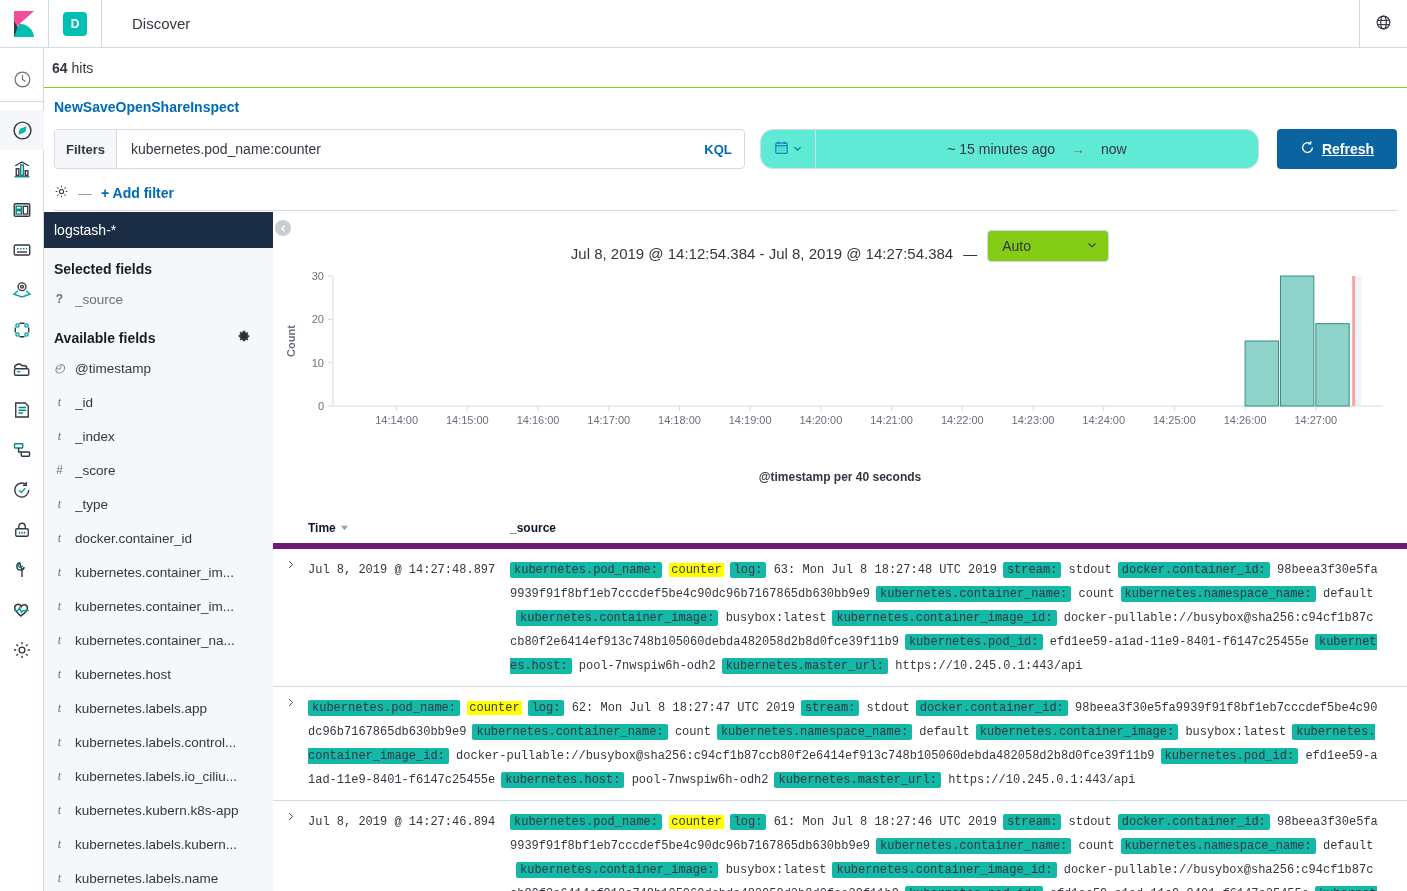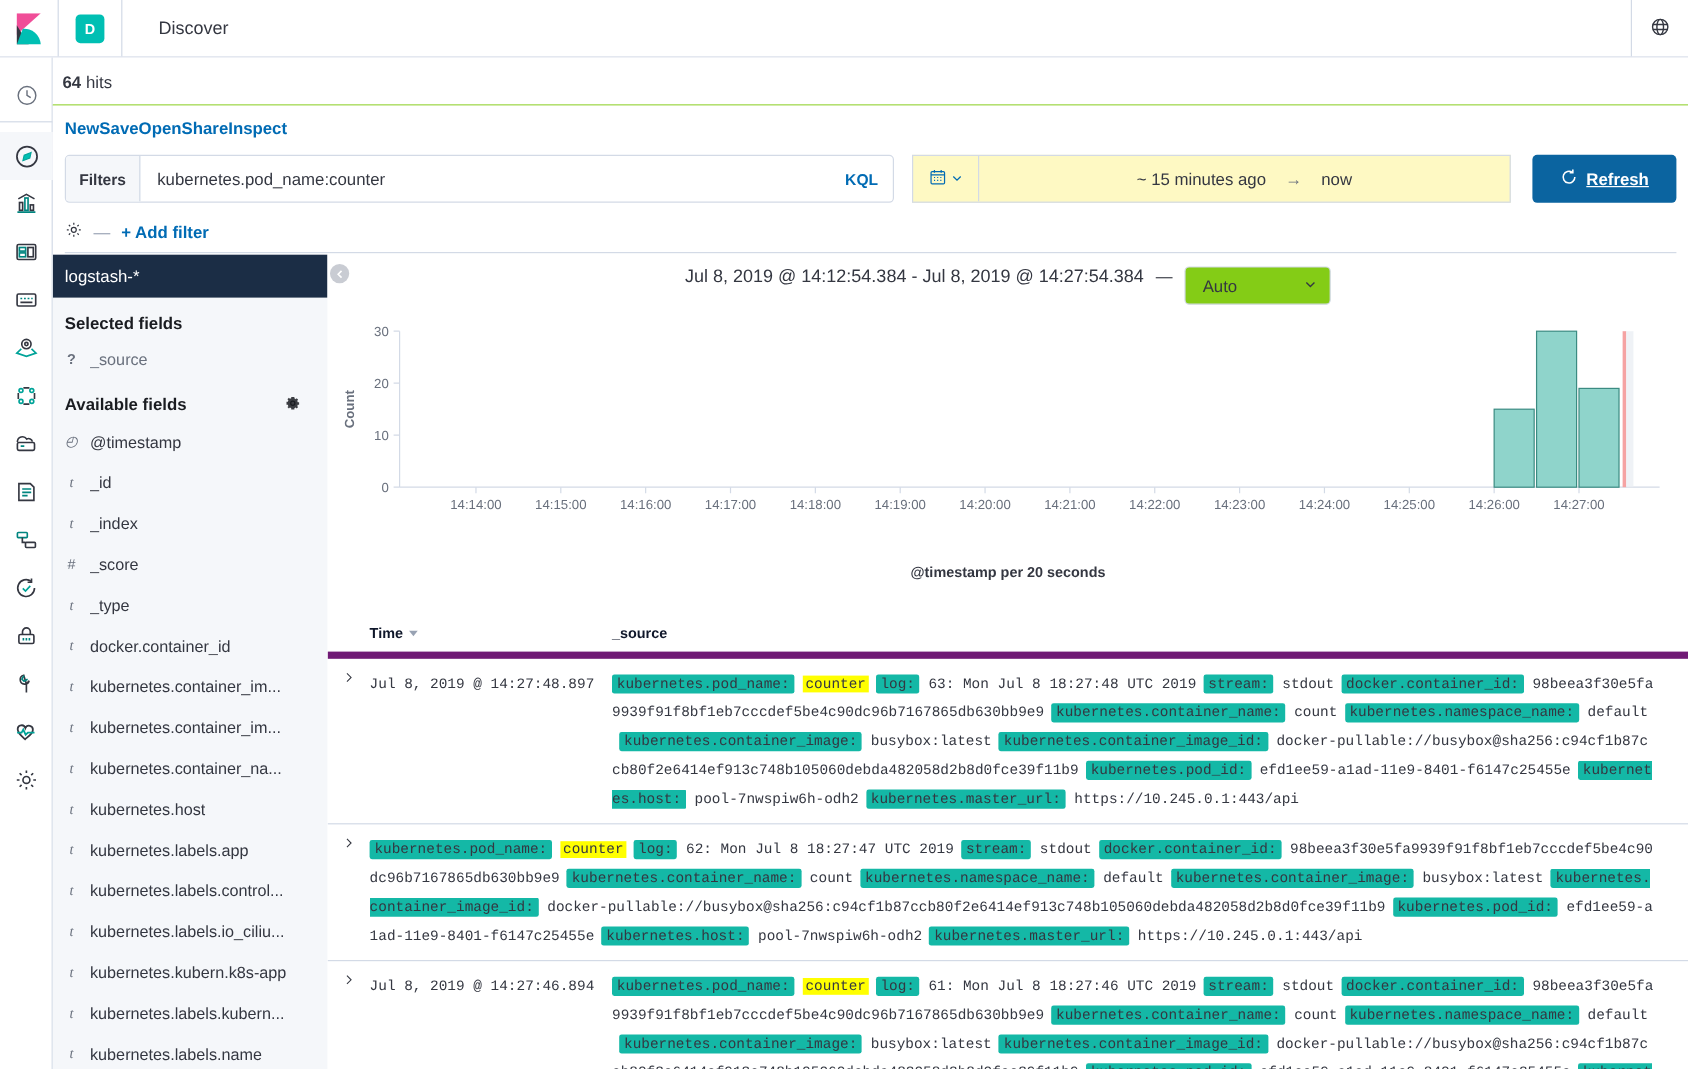--- a/index.html
+++ b/index.html
@@ -83,22 +83,22 @@
     font-weight: 700; font-size: 13px; color: #343741; cursor: pointer;
   }
   .query-text {
     flex: 1; display: flex; align-items: center; padding: 0 14px; font-size: 14px; color: #343741;
   }
   .kql-btn {
     width: 52px; display: flex; align-items: center; justify-content: center;
     font-size: 13px; color: #006bb4; font-weight: 600; cursor: pointer;
   }
   .datepicker {
-    flex: 1; display: flex; border: 1px solid #d3dae6; border-radius: 0;
-    background: #fef9c3; overflow: hidden; margin-left: 7px;
+    flex: 1; display: flex; border: 1px solid #d3dae6; border-radius: 13px;
+    background: #5eead4; overflow: hidden; margin-left: 7px;
   }
   .cal-btn {
     width: 55px; display: flex; align-items: center; justify-content: center; gap: 3px;
     border-right: 1px solid #d3dae6; cursor: pointer;
   }
   .range-area {
     flex: 1; display: flex; align-items: center; justify-content: center; gap: 16px;
     font-size: 14px; color: #343741; cursor: pointer;
   }
   .arrow-glyph { color: #69707d; font-size: 14px; }
@@ -123,21 +123,21 @@
     position: absolute; top: 212px; left: 44px; width: 229px; height: 679px;
     background: #f5f7fa; overflow: hidden;
   }
   .index-header {
     height: 36px; background: #1b2d45; color: #fff;
     display: flex; align-items: center; padding-left: 10px;
     font-weight: 400; font-size: 14px; cursor: pointer;
   }
   .section-title {
     font-weight: 700; font-size: 14px; color: #1a1c21;
-    padding: 13px 10px 5px 10px; display: flex; justify-content: space-between;
+    padding: 13px 10px 5px 10px; display: flex; align-items: center; justify-content: space-between;
   }
   .field-row {
     display: flex; align-items: center; height: 34px; padding-left: 10px;
     font-size: 13.5px; color: #343741; cursor: pointer; gap: 10px;
   }
   .ftype {
     width: 11px; text-align: center; font-size: 12px; color: #69707d;
     font-family: "Liberation Serif", serif; font-style: italic; flex: 0 0 11px;
   }
   .ftype.hash { font-style: normal; font-family: "Liberation Sans", sans-serif; }
@@ -151,21 +151,21 @@
     border-radius: 50%; background: #c9ccd3;
     display: flex; align-items: center; justify-content: center; cursor: pointer; z-index: 5;
   }
 
   
   .main {
     position: absolute; top: 212px; left: 273px; width: 1134px; height: 679px;
     background: #fff; overflow: hidden;
   }
   .chart-head {
-    display: flex; align-items: flex-start; justify-content: center; gap: 10px;
+    display: flex; align-items: flex-end; justify-content: center; gap: 10px;
     height: 50px; padding-top: 10px;
   }
   .chart-range { font-size: 15px; color: #343741; }
   .emdash { color: #343741; }
   .interval-select {
     border: 1px solid #d3dae6; border-radius: 4px; height: 32px; min-width: 122px;
     display: flex; align-items: center; justify-content: space-between;
     padding: 0 10px 0 14px; font-size: 14px; color: #343741; background: #84cc16; cursor: pointer;
   }
 
@@ -577,21 +577,21 @@
           <line x1="1042.828282828283" y1="140" x2="1042.828282828283" y2="145" stroke="#d3dae6" stroke-width="1"></line>
           <text x="1042.828282828283" y="158" text-anchor="middle" font-size="11" fill="#69707d" font-family="Liberation Sans, sans-serif">14:27:00</text>
           <rect x="972.1212121212122" y="75" width="33.35353535353536" height="65" fill="#8fd4cb" stroke="#3b8b82" stroke-width="1"></rect>
           <rect x="1007.4747474747476" y="10" width="33.35353535353536" height="130" fill="#8fd4cb" stroke="#3b8b82" stroke-width="1"></rect>
           <rect x="1042.828282828283" y="57.66666666666667" width="33.35353535353536" height="82.33333333333333" fill="#8fd4cb" stroke="#3b8b82" stroke-width="1"></rect>
           <rect x="1079.1818181818182" y="10" width="3" height="130" fill="#f5a3a3"></rect>
           <rect x="1082.1818181818182" y="10" width="6" height="130" fill="#e9edf3" opacity="0.75"></rect>
           <text x="0" y="0" font-size="11" font-weight="700" fill="#69707d" font-family="Liberation Sans, sans-serif" transform="translate(22,75) rotate(-90)" text-anchor="middle">Count</text>
         </svg>
     </div>
-    <div class="xlabel">@timestamp per 20 seconds</div>
+    <div class="xlabel">@timestamp per 40 seconds</div>
 
     <div class="doctable">
       <div class="th-row">
         <div class="th-expand"></div>
         <div class="th-time">
           <span>Time</span>
           <span>
             <svg width="9" height="9" viewBox="0 0 10 10" fill="#98a2b3">
                 <path d="M1 3h8L5 8z"></path>
               </svg>

